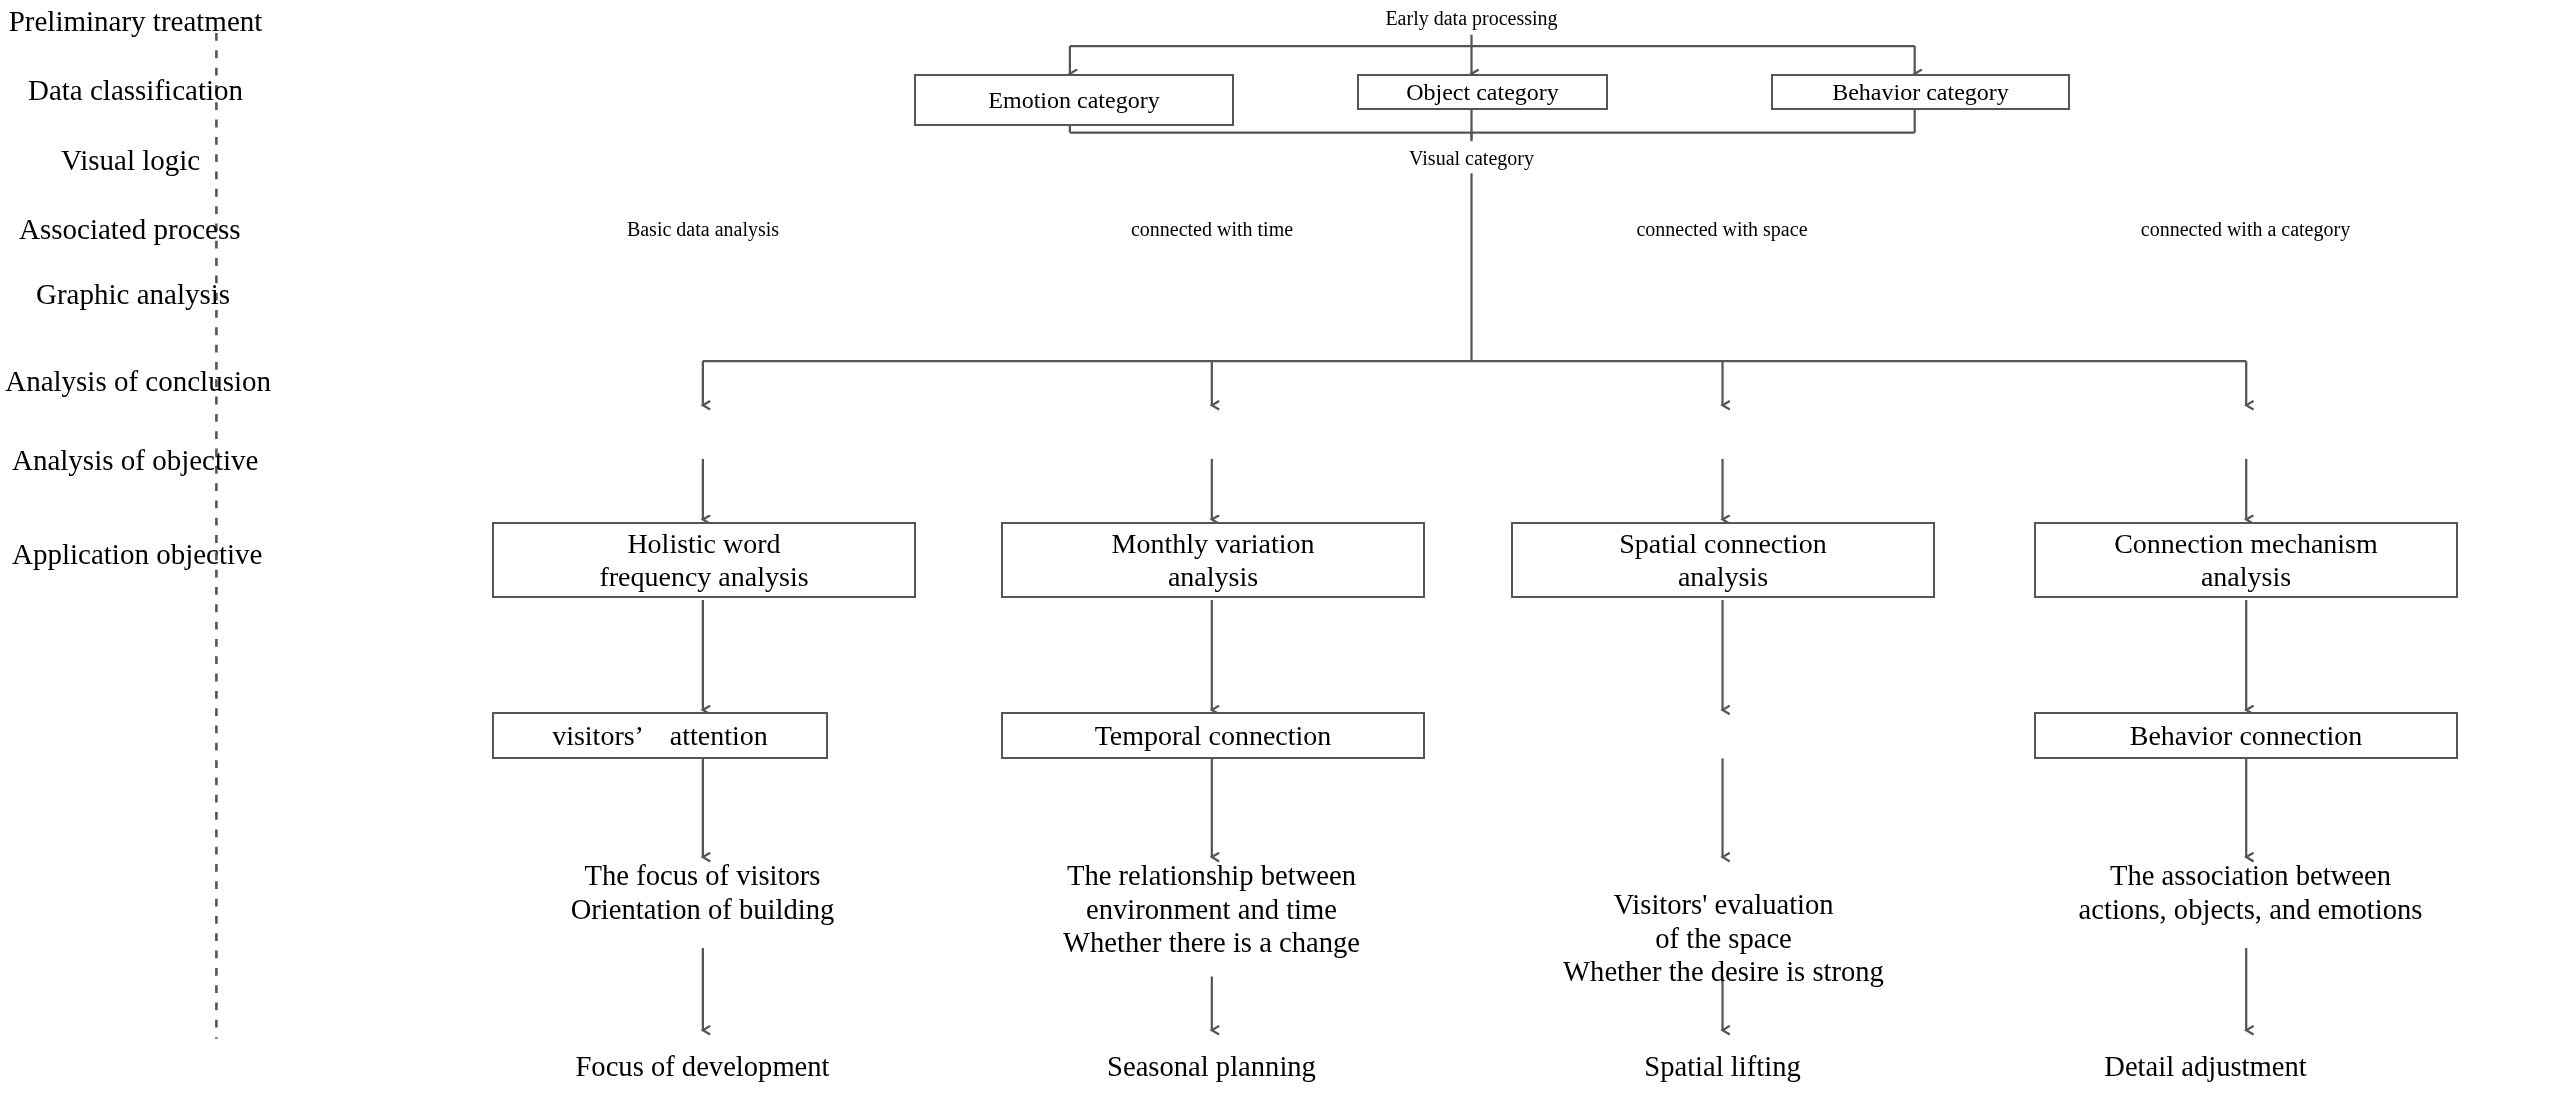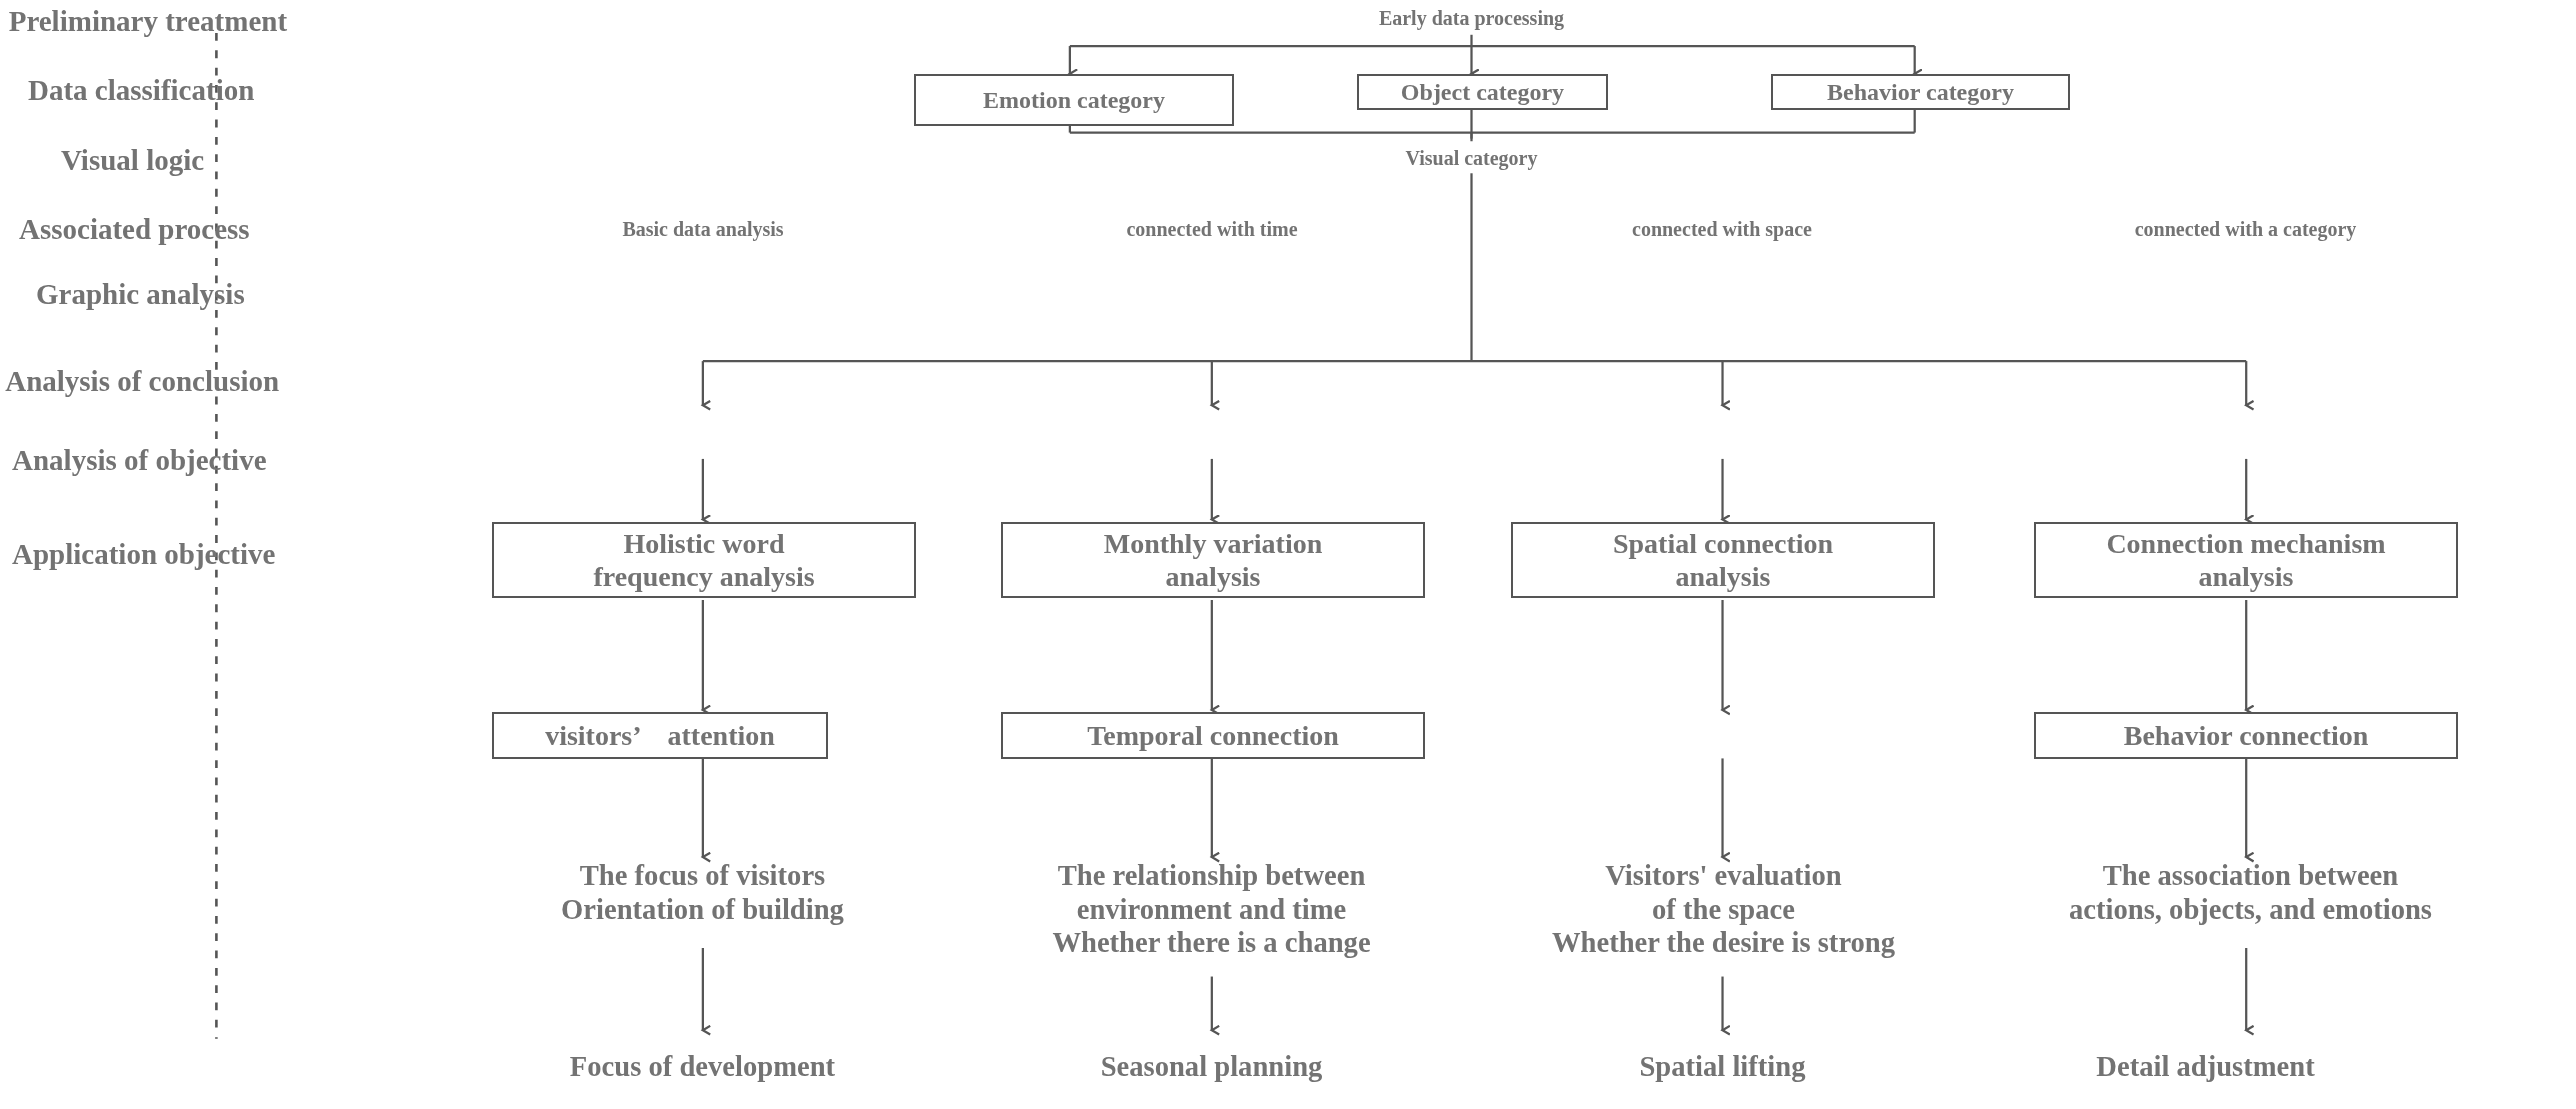--- a/index.html
+++ b/index.html
@@ -10,22 +10,21 @@
     overflow:hidden;
   }
   #stage{position:relative;width:2576px;height:1110px;background:#fff;}
   svg#wires{position:absolute;left:0;top:0;width:2576px;height:1110px;}
   .node{
     position:absolute;
     display:flex;align-items:center;justify-content:center;
     text-align:center;
     line-height:1.18;
     white-space:pre-line;
-    color:#737373;
-    font-weight:bold;
+    color:#000000;
   }
   .plain{font-size:20px;}
   .rowlabel{font-size:29px;justify-content:flex-start;text-align:left;}
   .boxed{
     border:2.6px solid #555;
     background:#fff;
     font-size:28px;
     box-sizing:border-box;
   }
   .boxed.small{font-size:24px;}
@@ -118,21 +117,21 @@
 
   <div class="node boxed" style="left:492px;top:712px;width:336px;height:47px;">visitors’　attention</div>
   <div class="node boxed" style="left:1001px;top:712px;width:424px;height:47px;">Temporal connection</div>
   <div class="node boxed" style="left:2034px;top:712px;width:424px;height:47px;">Behavior connection</div>
 
   <div class="node leaf" style="left:469px;top:859px;width:467px;height:78px;align-items:flex-start;">The focus of visitors
 Orientation of building</div>
   <div class="node leaf" style="left:969px;top:859px;width:485px;height:113px;align-items:flex-start;">The relationship between
 environment and time
 Whether there is a change</div>
-  <div class="node leaf" style="left:1477px;top:859px;width:493px;height:113px;align-items:flex-start;">Visitors' evaluation
+  <div class="node leaf" style="left:1477px;top:888px;width:493px;height:113px;align-items:flex-start;">Visitors' evaluation
 of the space
 Whether the desire is strong</div>
   <div class="node leaf" style="left:1991px;top:859px;width:519px;height:78px;align-items:flex-start;">The association between
 actions, objects, and emotions</div>
 
   <div class="node leaf" style="left:486px;top:1049px;width:433px;height:36px;">Focus of development</div>
   <div class="node leaf" style="left:995px;top:1049px;width:433px;height:36px;">Seasonal planning</div>
   <div class="node leaf" style="left:1506px;top:1049px;width:433px;height:36px;">Spatial lifting</div>
   <div class="node leaf" style="left:1989px;top:1049px;width:433px;height:36px;">Detail adjustment</div>
 

